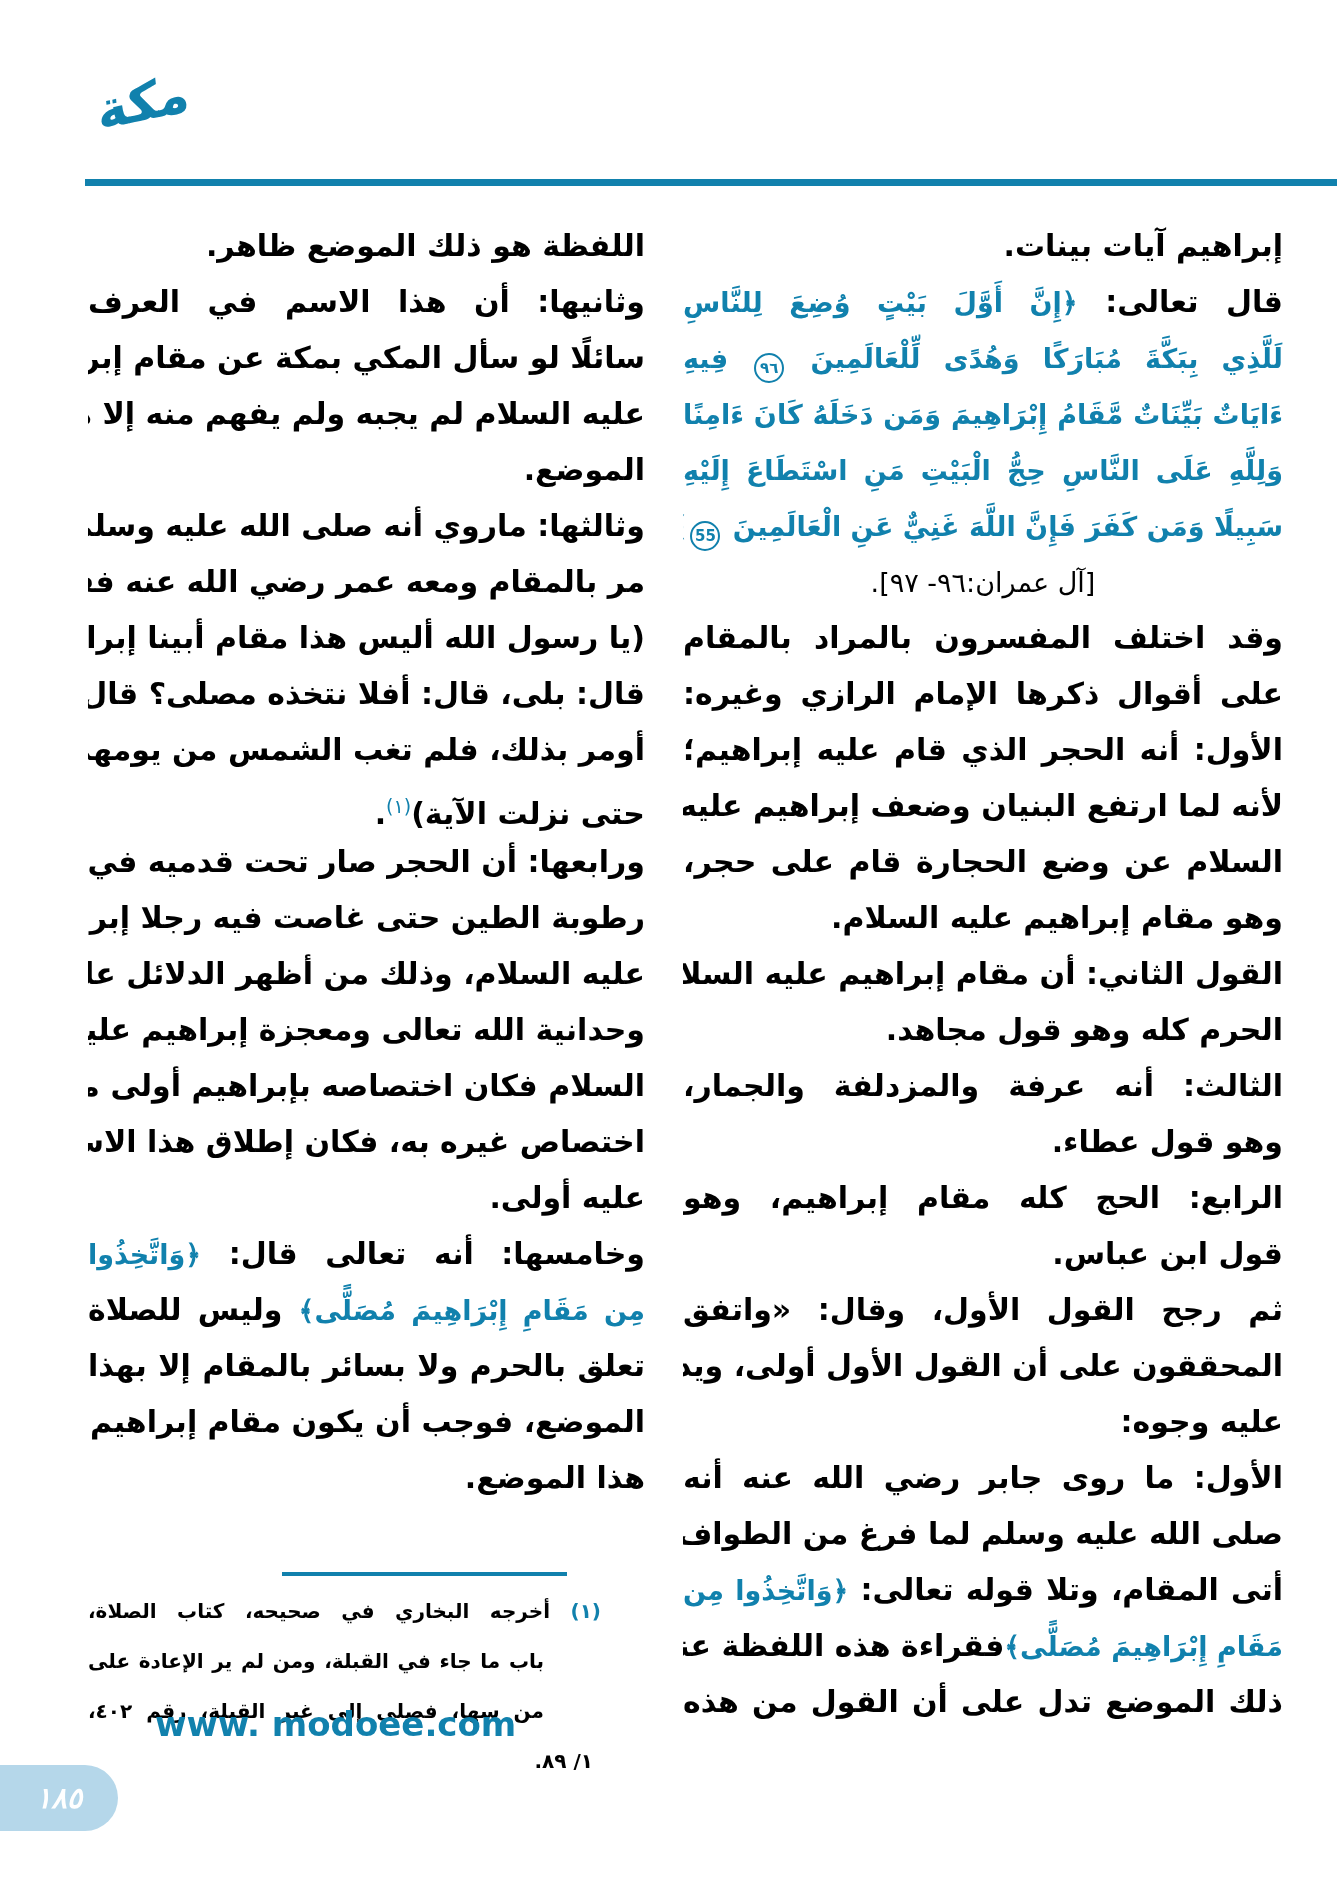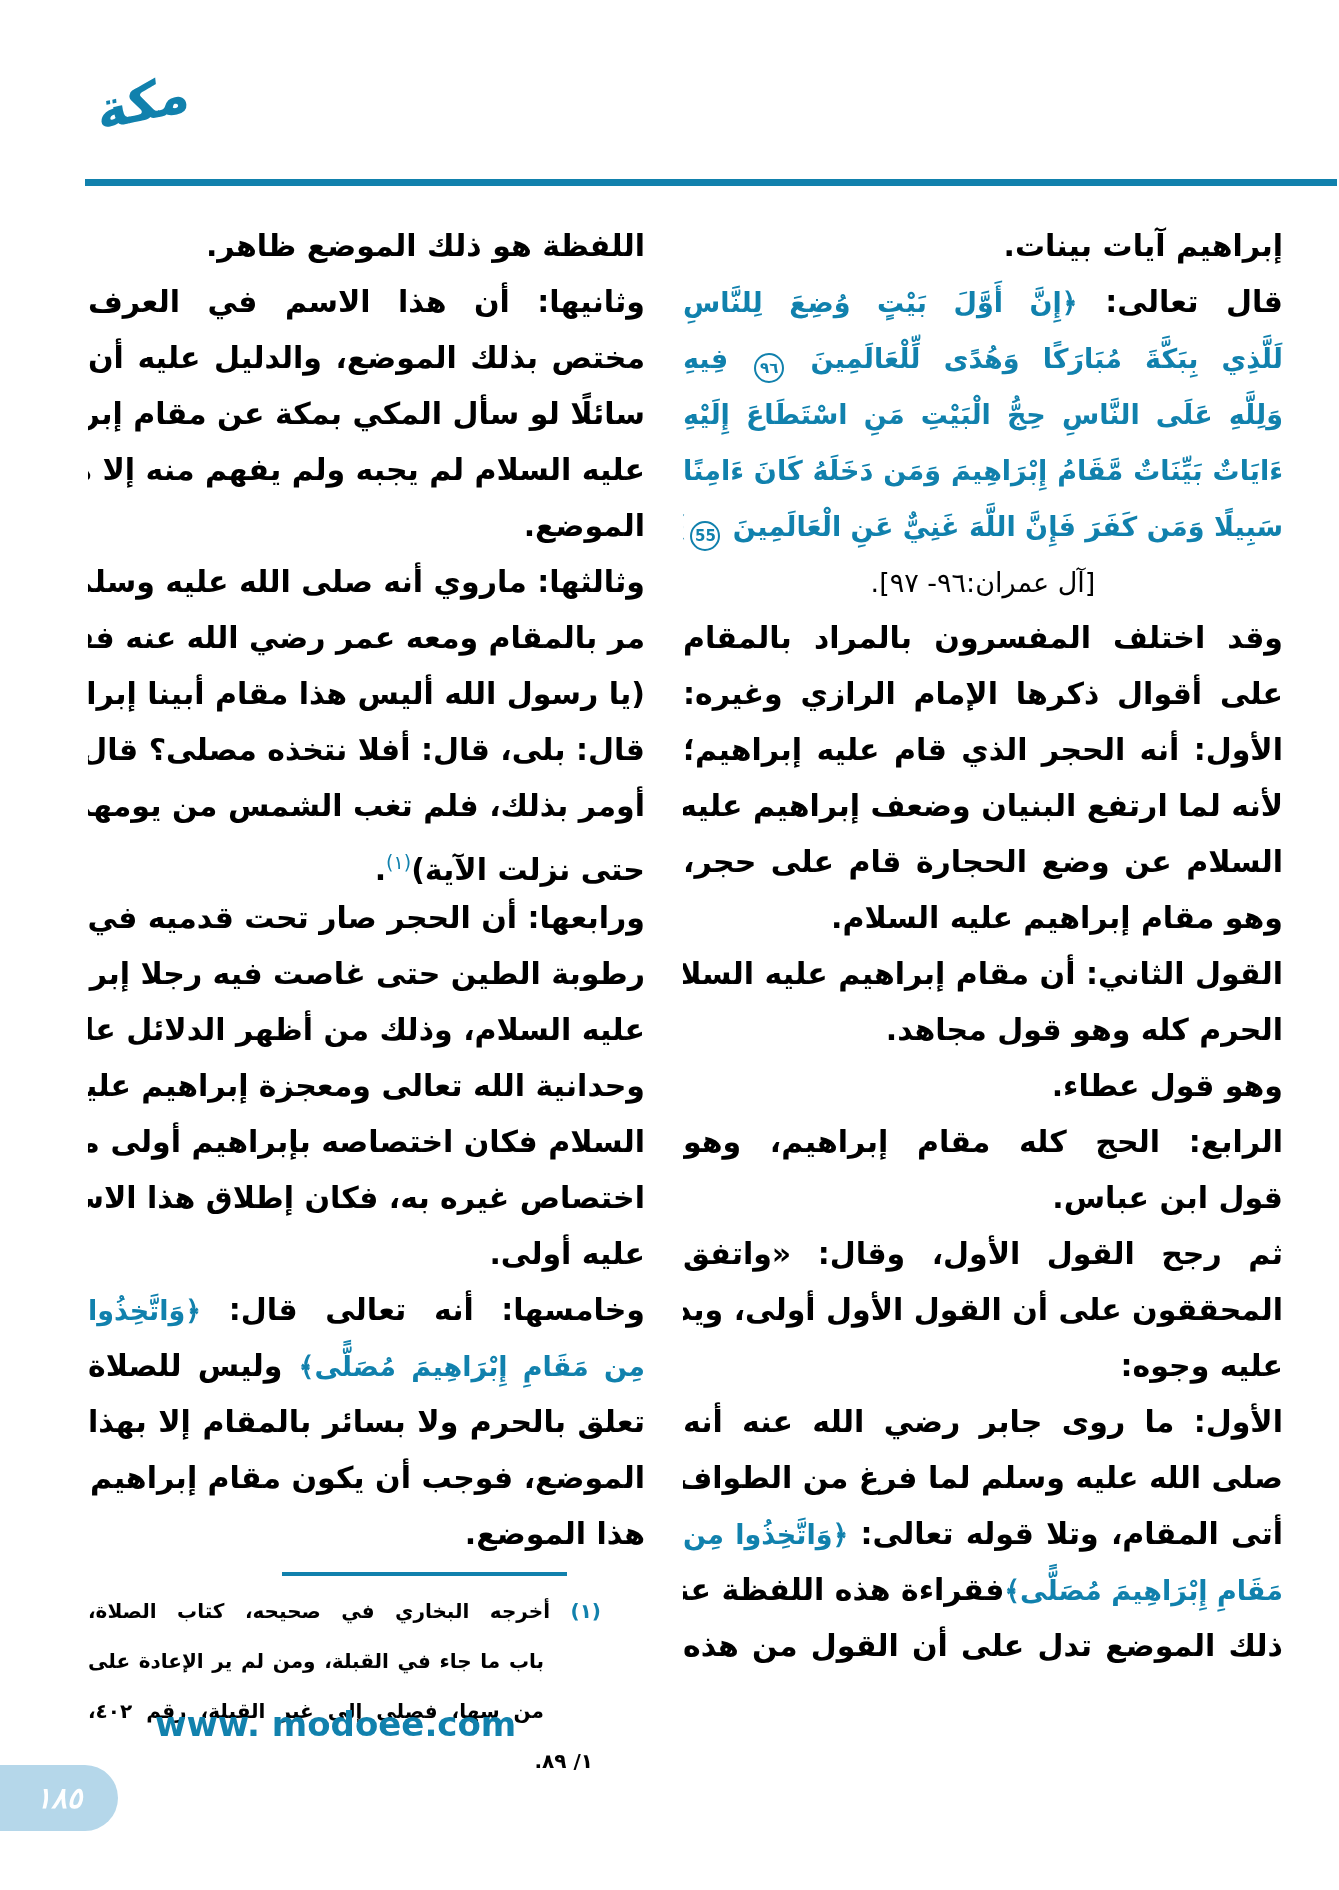--- a/index.html
+++ b/index.html
@@ -83,49 +83,49 @@
 <div class="page">
 
   <div class="header-word">مكة</div>
 
   <div class="header-rule"></div>
 
   <div class="col col-right" id="col-right">
       <div class="line end"><span class="s-n">إبراهيم آيات بينات.</span></div>
       <div class="line"><span class="s-n">قال تعالى: </span><span class="s-q">﴿إِنَّ أَوَّلَ بَيْتٍ وُضِعَ لِلنَّاسِ</span></div>
       <div class="line"><span class="s-q">لَلَّذِي بِبَكَّةَ مُبَارَكًا وَهُدًى لِّلْعَالَمِينَ </span><span class="s-ayah">٩٦</span><span class="s-q"> فِيهِ</span></div>
+      <div class="line"><span class="s-q">ءَايَاتٌ بَيِّنَاتٌ مَّقَامُ إِبْرَاهِيمَ وَمَن دَخَلَهُ كَانَ ءَامِنًا</span></div>
       <div class="line"><span class="s-q">وَلِلَّهِ عَلَى النَّاسِ حِجُّ الْبَيْتِ مَنِ اسْتَطَاعَ إِلَيْهِ</span></div>
-      <div class="line"><span class="s-q">ءَايَاتٌ بَيِّنَاتٌ مَّقَامُ إِبْرَاهِيمَ وَمَن دَخَلَهُ كَانَ ءَامِنًا</span></div>
       <div class="line"><span class="s-q">سَبِيلًا وَمَن كَفَرَ فَإِنَّ اللَّهَ غَنِيٌّ عَنِ الْعَالَمِينَ </span><span class="s-ayah">55</span><span class="s-q">﴾</span></div>
       <div class="line cite"><span class="s-c">[آل عمران:٩٦- ٩٧].</span></div>
       <div class="line"><span class="s-n">وقد اختلف المفسرون بالمراد بالمقام</span></div>
       <div class="line"><span class="s-n">على أقوال ذكرها الإمام الرازي وغيره:</span></div>
       <div class="line"><span class="s-n">الأول: أنه الحجر الذي قام عليه إبراهيم؛</span></div>
       <div class="line"><span class="s-n">لأنه لما ارتفع البنيان وضعف إبراهيم عليه</span></div>
       <div class="line"><span class="s-n">السلام عن وضع الحجارة قام على حجر،</span></div>
       <div class="line end"><span class="s-n">وهو مقام إبراهيم عليه السلام.</span></div>
       <div class="line"><span class="s-n">القول الثاني: أن مقام إبراهيم عليه السلام</span></div>
       <div class="line end"><span class="s-n">الحرم كله وهو قول مجاهد.</span></div>
+      <div class="line"><span class="s-n">الثالث: أنه عرفة والمزدلفة والجمار،</span></div>
       <div class="line end"><span class="s-n">وهو قول عطاء.</span></div>
       <div class="line"><span class="s-n">الرابع: الحج كله مقام إبراهيم، وهو</span></div>
       <div class="line end"><span class="s-n">قول ابن عباس.</span></div>
       <div class="line"><span class="s-n">ثم رجح القول الأول، وقال: «واتفق</span></div>
       <div class="line"><span class="s-n">المحققون على أن القول الأول أولى، ويدل</span></div>
       <div class="line end"><span class="s-n">عليه وجوه:</span></div>
       <div class="line"><span class="s-n">الأول: ما روى جابر رضي الله عنه أنه</span></div>
       <div class="line"><span class="s-n">صلى الله عليه وسلم لما فرغ من الطواف</span></div>
       <div class="line"><span class="s-n">أتى المقام، وتلا قوله تعالى: </span><span class="s-q">﴿وَاتَّخِذُوا مِن</span></div>
       <div class="line"><span class="s-q">مَقَامِ إِبْرَاهِيمَ مُصَلًّى﴾</span><span class="s-n">فقراءة هذه اللفظة عند</span></div>
       <div class="line"><span class="s-n">ذلك الموضع تدل على أن القول من هذه</span></div>
     </div>
 
   <div class="col col-left" id="col-left">
       <div class="line end"><span class="s-n">اللفظة هو ذلك الموضع ظاهر.</span></div>
       <div class="line"><span class="s-n">وثانيها: أن هذا الاسم في العرف</span></div>
-      <div class="line"><span class="s-n">مختص بذلك الموضع، والدليل عليه أن</span></div>
       <div class="line"><span class="s-n">سائلًا لو سأل المكي بمكة عن مقام إبراهيم</span></div>
       <div class="line"><span class="s-n">عليه السلام لم يجبه ولم يفهم منه إلا هذا</span></div>
       <div class="line end"><span class="s-n">الموضع.</span></div>
       <div class="line"><span class="s-n">وثالثها: ماروي أنه صلى الله عليه وسلم</span></div>
       <div class="line"><span class="s-n">مر بالمقام ومعه عمر رضي الله عنه فقال:</span></div>
       <div class="line"><span class="s-n">(يا رسول الله أليس هذا مقام أبينا إبراهيم؟</span></div>
       <div class="line"><span class="s-n">قال: بلى، قال: أفلا نتخذه مصلى؟ قال: لم</span></div>
       <div class="line"><span class="s-n">أومر بذلك، فلم تغب الشمس من يومهم</span></div>
       <div class="line end"><span class="s-n">حتى نزلت الآية)</span><span class="s-sup">(١)</span><span class="s-n">.</span></div>
       <div class="line"><span class="s-n">ورابعها: أن الحجر صار تحت قدميه في</span></div>

